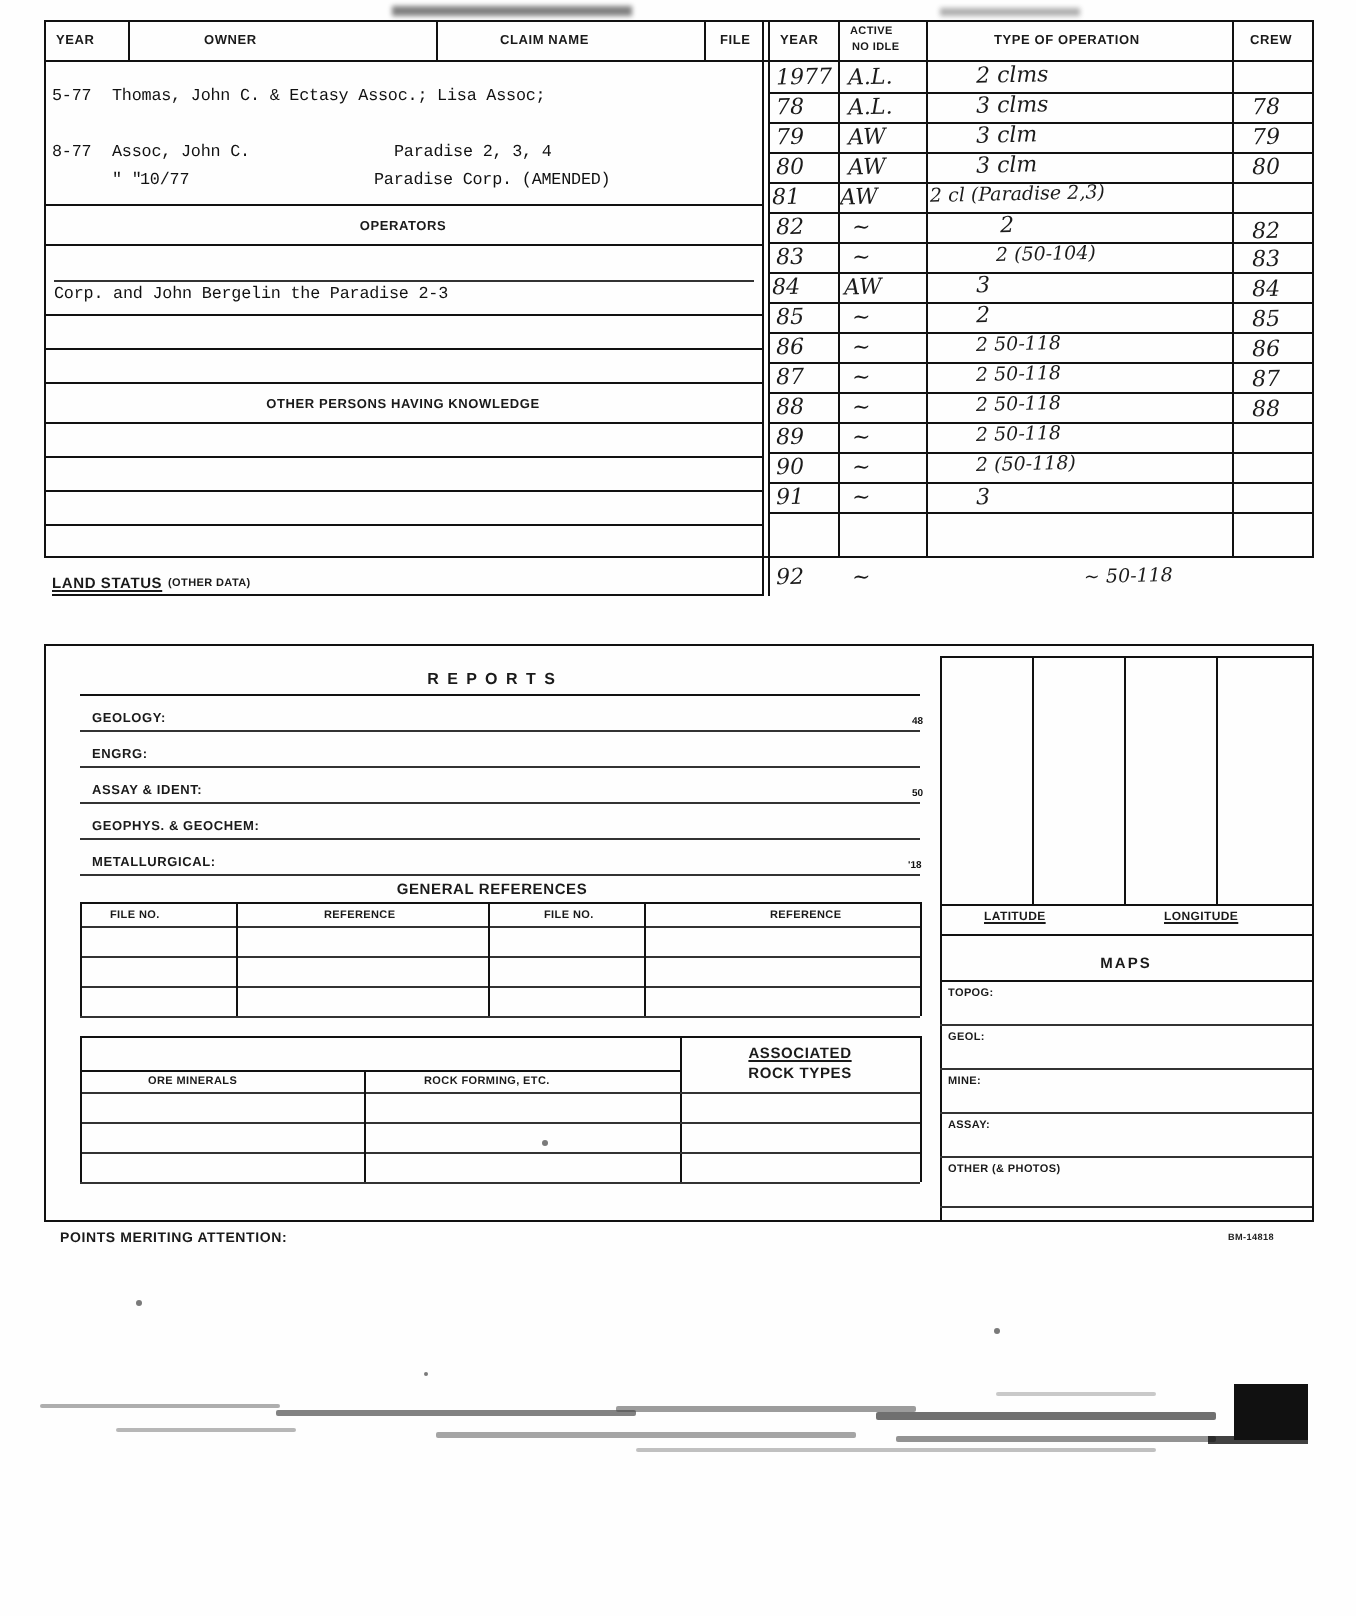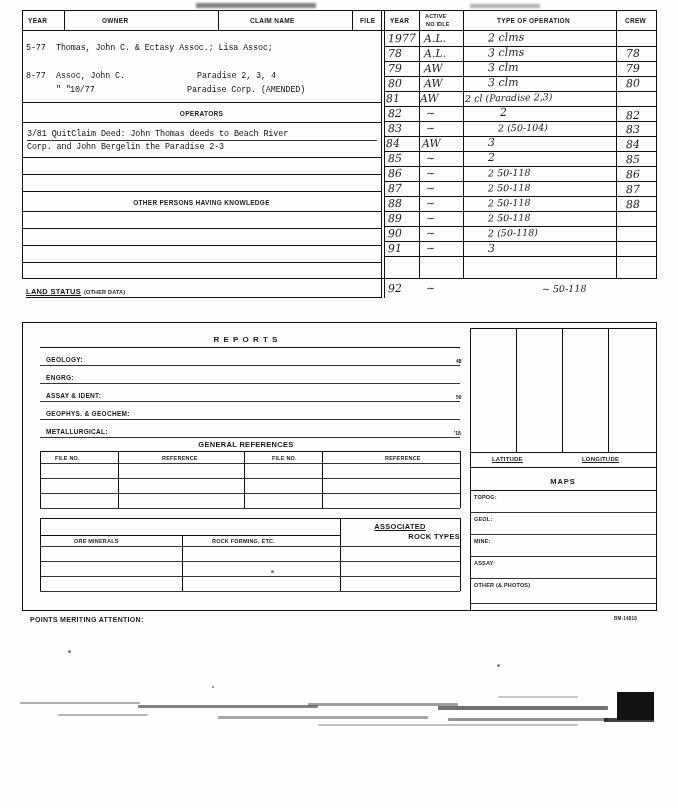--- a/index.html
+++ b/index.html
@@ -169,21 +169,20 @@
 
     <div class="abs typed" style="left:4px;top:75px;margin-left:44px;">10/77</div>
     <div class="abs typed" style="left:34px;top:75px;">"              "</div>
     <div class="abs typed" style="left:165px;top:75px;">Paradise Corp. (AMENDED)</div>
 
     <div class="hline" style="left:0;top:92px;width:359px;"></div>
 
     <div class="abs lbl center" style="left:0;top:100px;width:359px;text-align:center;">OPERATORS</div>
     <div class="hline" style="left:0;top:112px;width:359px;"></div>
 
-    <div class="abs typed" style="left:5px;top:119px;">3/81 QuitClaim Deed: John Thomas deeds to Beach River</div>
     <div class="abs typed" style="left:5px;top:132px;">Corp. and John Bergelin the Paradise 2-3</div>
     <div class="hline thin" style="left:5px;top:130px;width:350px;"></div>
 
     <div class="hline" style="left:0;top:147px;width:359px;"></div>
     <div class="hline" style="left:0;top:164px;width:359px;"></div>
     <div class="hline" style="left:0;top:181px;width:359px;"></div>
 
     <div class="abs lbl" style="left:0;top:189px;width:359px;text-align:center;">OTHER PERSONS HAVING KNOWLEDGE</div>
     <div class="hline" style="left:0;top:201px;width:359px;"></div>
     <div class="hline" style="left:0;top:218px;width:359px;"></div>
@@ -348,21 +347,21 @@
     <div class="hline thin" style="left:18px;top:239px;width:300px;"></div>
     <div class="hline thin" style="left:18px;top:254px;width:300px;"></div>
     <div class="hline thin" style="left:18px;top:269px;width:300px;"></div>
     <div class="vline" style="left:18px;top:196px;height:73px;"></div>
     <div class="vline" style="left:160px;top:213px;height:56px;"></div>
     <div class="vline" style="left:318px;top:196px;height:73px;"></div>
 
     <div class="speck" style="left:249px;top:248px;width:3px;height:3px;"></div>
 
     <div class="abs lbl" style="left:318px;top:200px;width:120px;text-align:center;font-size:7.5px;text-decoration:underline;">ASSOCIATED</div>
-    <div class="abs lbl" style="left:318px;top:210px;width:120px;text-align:right;font-size:7.5px;">ROCK TYPES</div>
+    <div class="abs lbl" style="left:318px;top:210px;width:120px;text-align:center;font-size:7.5px;">ROCK TYPES</div>
     <div class="hline thin" style="left:318px;top:224px;width:120px;"></div>
     <div class="hline thin" style="left:318px;top:239px;width:120px;"></div>
     <div class="hline thin" style="left:318px;top:254px;width:120px;"></div>
     <div class="hline thin" style="left:318px;top:269px;width:120px;"></div>
     <div class="vline" style="left:438px;top:196px;height:73px;"></div>
     <div class="hline" style="left:18px;top:196px;width:420px;"></div>
 
     <div class="hline" style="left:448px;top:6px;width:186px;"></div>
     <div class="hline" style="left:448px;top:145px;width:186px;"></div>
     <div class="vline" style="left:494px;top:6px;height:125px;"></div>

